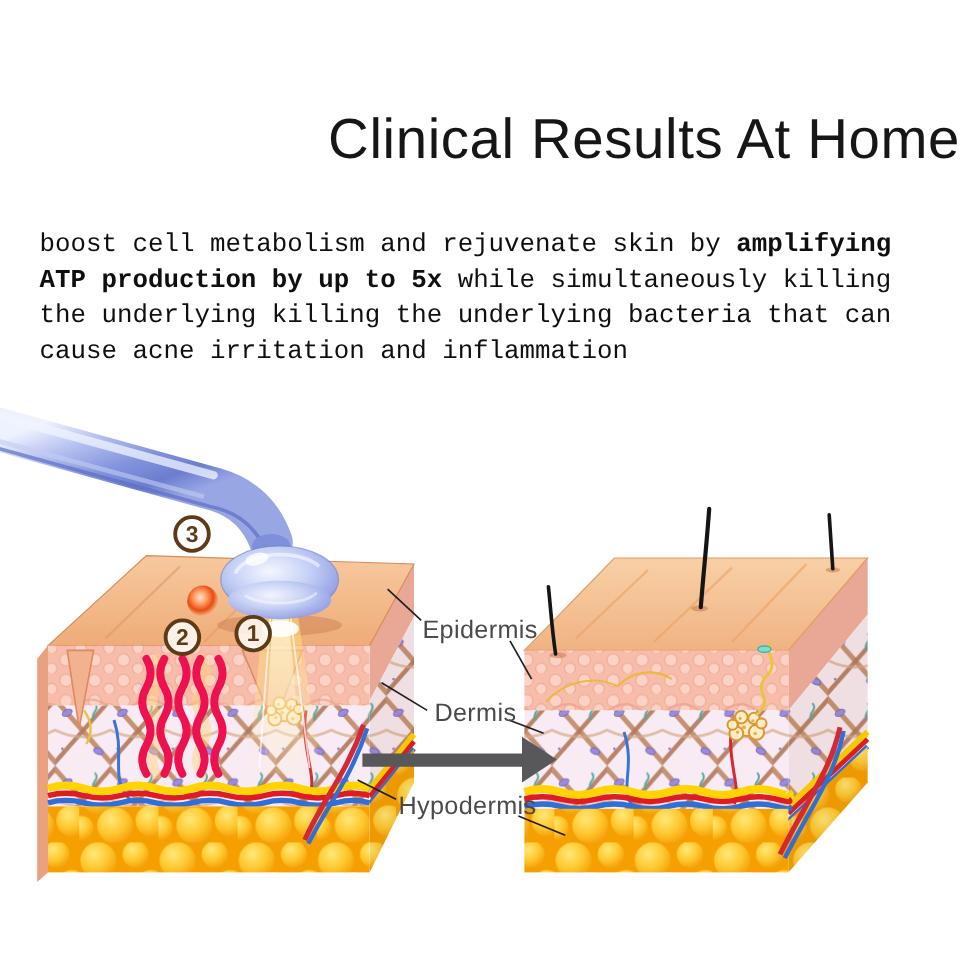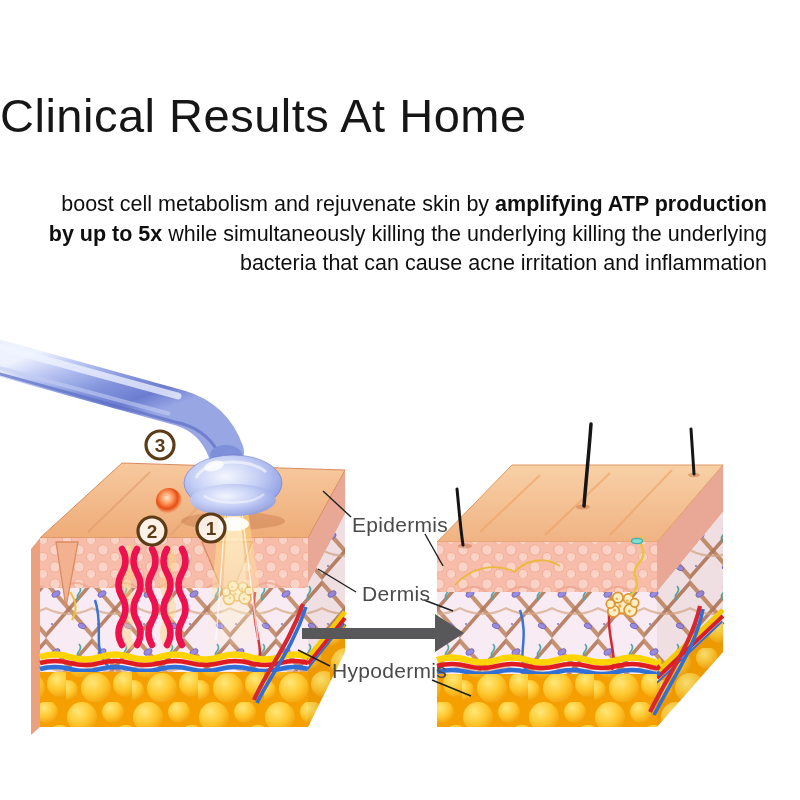--- a/index.html
+++ b/index.html
@@ -1,21 +1,21 @@
 <!DOCTYPE html>
 <html><head>
 <meta charset="utf-8">
 <style>
   html,body{margin:0;padding:0;background:#ffffff;}
   .canvas{position:relative;width:800px;height:800px;background:#ffffff;overflow:hidden;
           font-family:"Liberation Sans",sans-serif;margin:0 auto;}
-  .title{position:absolute;top:88px;left:0;right:0;margin:0;text-align:left;
+  .title{position:absolute;top:88px;left:0;right:0;margin:0;text-align:right;
          font-size:47px;font-weight:300;color:#161616;letter-spacing:.5px;}
   .intro{position:absolute;top:190px;left:50%;transform:translateX(-50%);width:734px;margin:0;
-         text-align:right;font-size:21.5px;line-height:1.38;color:#0f0f0f;font-weight:400;}
+         text-align:left;font-size:21.5px;line-height:1.38;color:#0f0f0f;font-weight:400;font-family:Liberation Mono, monospace;}
   .intro b{font-weight:700;}
   svg.diagram{position:absolute;left:0;top:330px;display:block;}
   .layer-label{font-size:21px;fill:#4a4a4a;font-weight:300;letter-spacing:.3px;}
   .leader{stroke:#1f1f1f;stroke-width:1.4;fill:none;}
   .marker-ring{fill:rgba(255,255,255,.82);stroke:#5d3b16;stroke-width:3.2;}
   .marker-num{font-size:19px;font-weight:700;fill:#5d3b16;text-anchor:middle;}
 </style>
 </head>
 <body>
 

